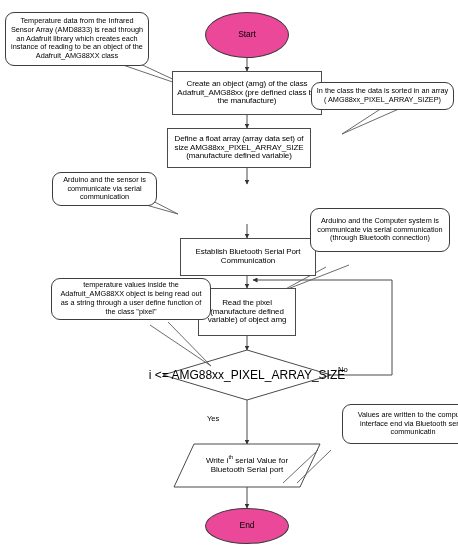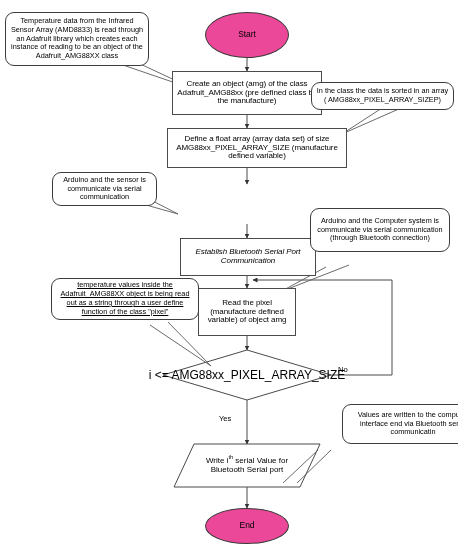--- a/index.html
+++ b/index.html
@@ -165,26 +165,26 @@
   </svg>
 
   <div class="node terminal" style="left:205px; top:12px; width:84px; height:46px;">
     <span class="txt">Start</span>
   </div>
 
   <div class="node process" style="left:172px; top:71px; width:150px; height:44px;">
     <span class="txt">Create an object (amg) of the class Adafruit_AMG88xx (pre defined class by the manufacture)</span>
   </div>
 
-  <div class="node process" style="left:167px; top:128px; width:180px; height:40px;">
+  <div class="node process" style="left:167px; top:128px; width:144px; height:40px;">
     <span class="txt">Define a float array (array data set) of size AMG88xx_PIXEL_ARRAY_SIZE (manufacture defined variable)</span>
   </div>
 
 
-  <div class="node process" style="left:180px; top:238px; width:136px; height:38px;font-style:italic;">
+  <div class="node process" style="left:180px; top:238px; width:136px; height:38px;">
     <span class="txt">Establish Bluetooth Serial Port Communication</span>
   </div>
 
   <div class="node process" style="left:198px; top:288px; width:98px; height:48px;">
     <span class="txt">Read the pixel (manufacture defined variable) of object amg</span>
   </div>
 
   <div class="decision-wrap" style="left:163px; top:350px; width:168px; height:50px;">
     <span class="decision-label">i &lt;= AMG88xx_PIXEL_ARRAY_SIZE</span>
   </div>
@@ -192,39 +192,39 @@
   <div class="io-wrap" style="left:174px; top:444px; width:146px; height:43px;">
     <span class="io-label"><span>Write i</span><sup>th</sup><span> serial Value for
 Bluetooth Serial port</span></span>
   </div>
 
   <div class="node terminal" style="left:205px; top:508px; width:84px; height:36px;">
     <span class="txt">End</span>
   </div>
 
   <div class="edge-label" style="left:338px; top:365px;">No</div>
-  <div class="edge-label" style="left:219px; top:414px;">Yes</div>
+  <div class="edge-label" style="left:207px; top:414px;">Yes</div>
 
   <div class="callout" style="left:5px; top:12px; width:144px; height:54px;">
     <span class="txt">Temperature data from the Infrared Sensor Array (AMD8833) is read through an Adafruit library which creates each instance of reading to be an object of the Adafruit_AMG88XX class</span>
   </div>
 
   <div class="callout" style="left:311px; top:82px; width:143px; height:28px;">
     <span class="txt">In the class the data is sorted in an array ( AMG88xx_PIXEL_ARRAY_SIZEP)</span>
   </div>
 
   <div class="callout" style="left:310px; top:208px; width:140px; height:44px;">
     <span class="txt">Arduino and the Computer system is communicate via serial communication (through Bluetooth connection)</span>
   </div>
 
   <div class="callout" style="left:52px; top:172px; width:105px; height:34px;">
     <span class="txt">Arduino and the sensor is communicate via serial communication</span>
   </div>
 
-  <div class="callout" style="left:51px; top:278px; width:148px; height:42px;text-decoration:underline;">
+  <div class="callout" style="left:51px; top:278px; width:160px; height:42px;">
     <span class="txt">temperature values inside the Adafruit_AMG88XX object is being read out as a string through a user define function of the class "pixel"</span>
   </div>
 
   <div class="callout" style="left:296px; top:404px; width:142px; height:40px;margin-left:46px;">
     <span class="txt">Values are written to the computer interface end via Bluetooth serial communicatin</span>
   </div>
 
 </div>
 
 </body></html>

